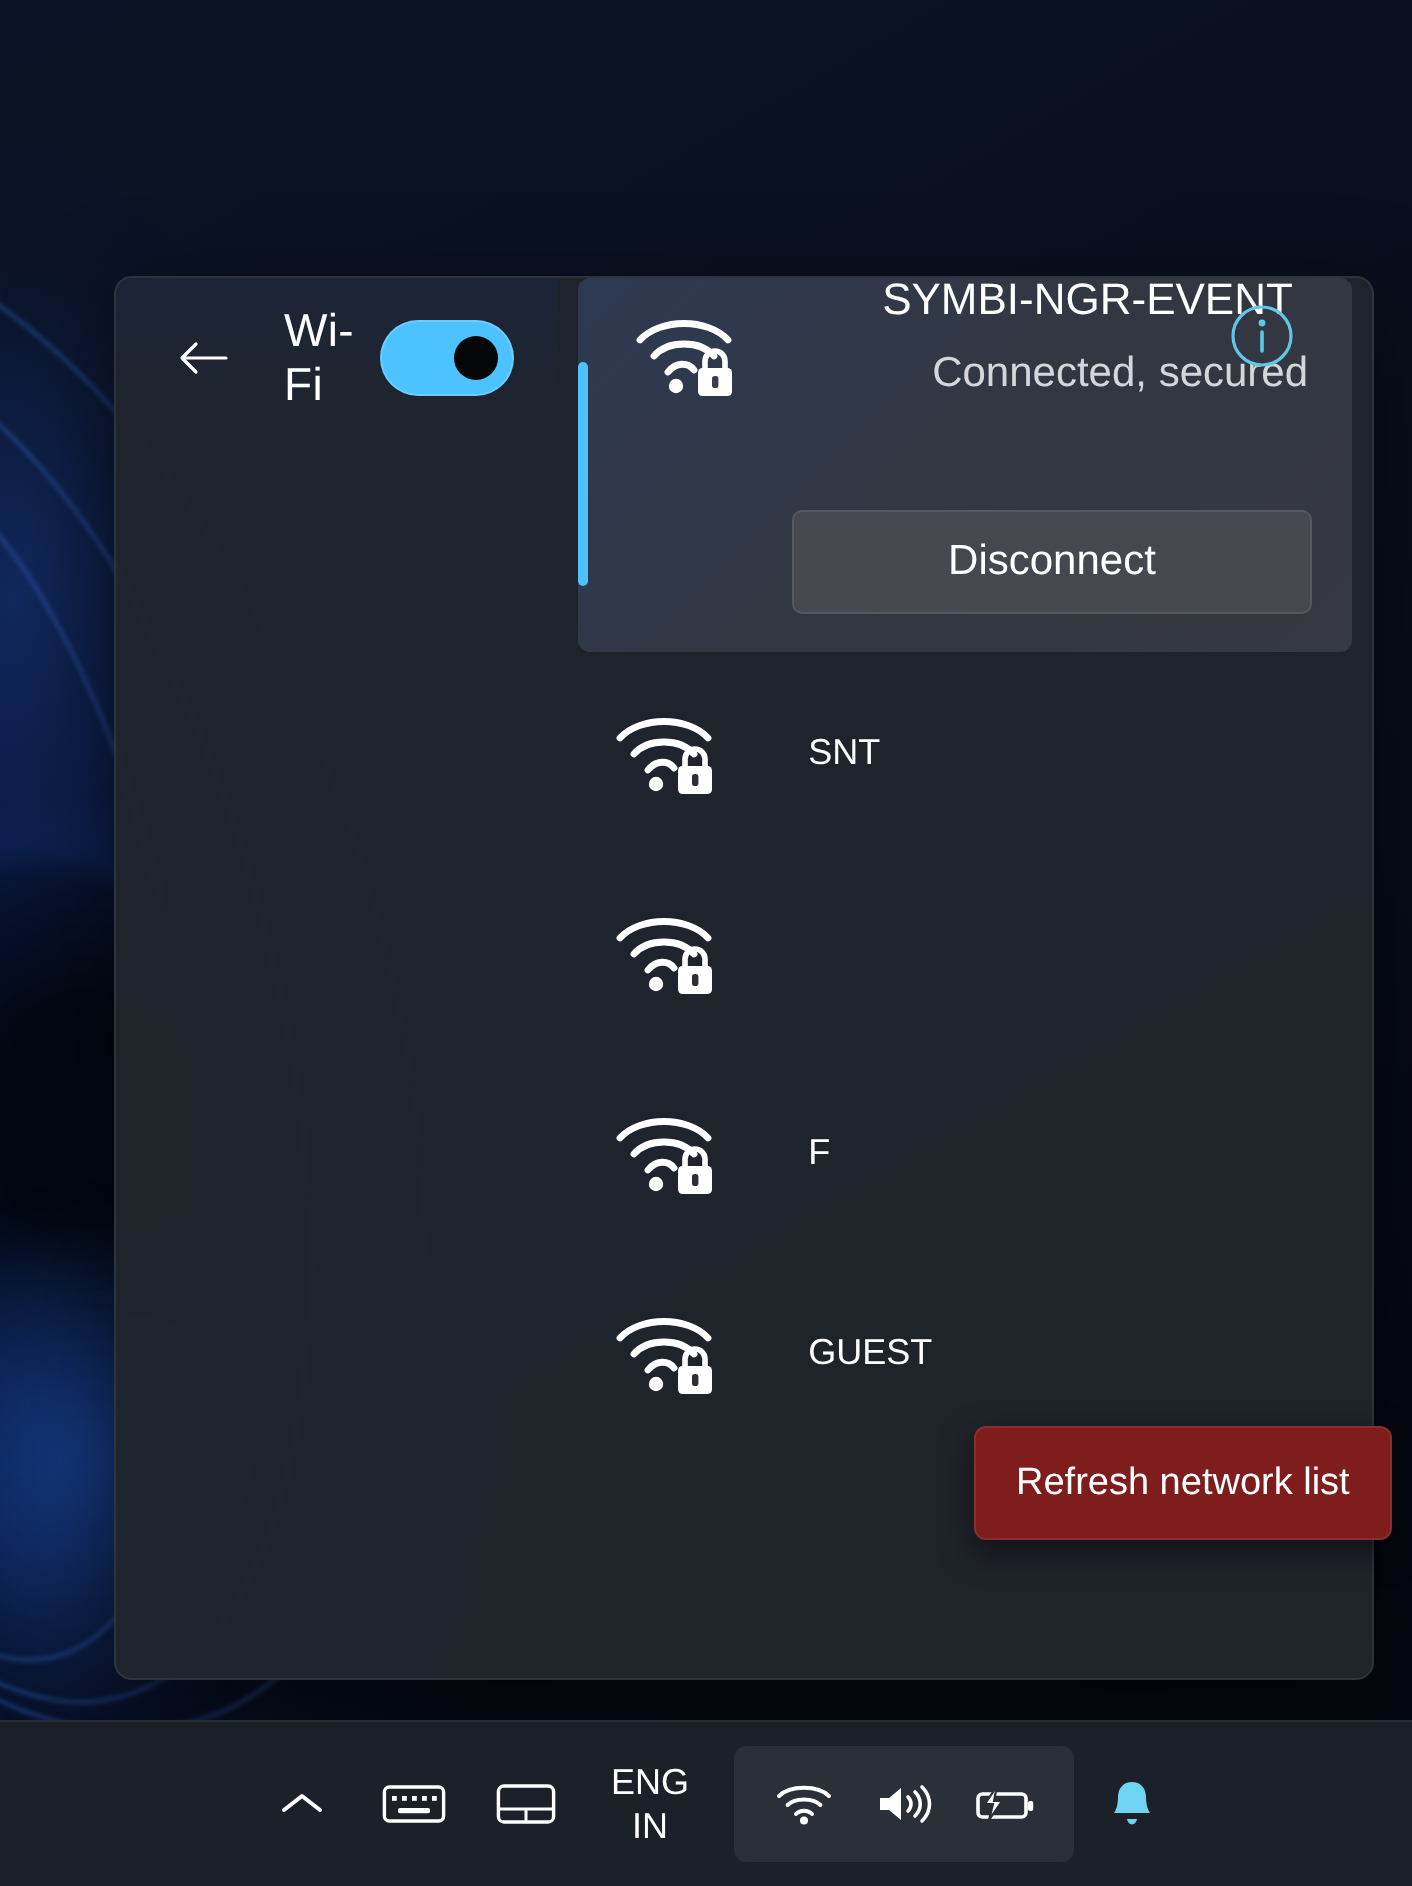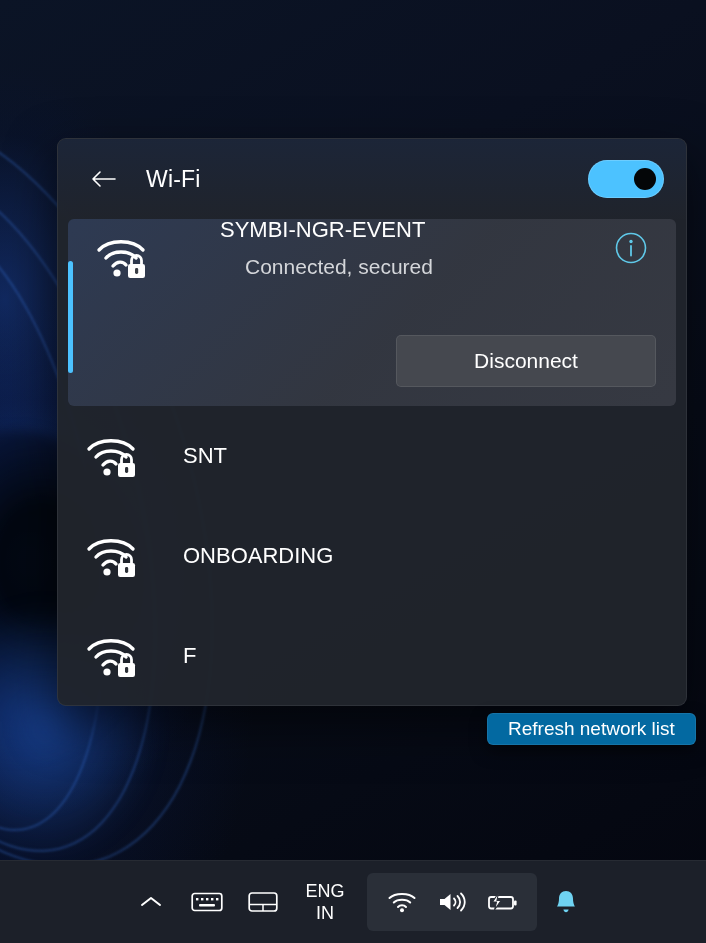--- a/index.html
+++ b/index.html
@@ -41,27 +41,27 @@
   .glow{
     position:absolute; left:-70px; top:600px;
     width:230px; height:260px; border-radius:50%;
     background:radial-gradient(ellipse at 50% 50%, rgba(40,110,230,.42) 0%, rgba(0,0,0,0) 70%);
     filter:blur(10px);
   }
 
   
   #wifi-panel{
     position:absolute; left:57px; top:138px;
-    width:630px; height:568px;
+    width:630px; height:702px;
     background:rgba(32,36,44,.96);
     border:1px solid rgba(255,255,255,.07);
     border-radius:9px;
     box-shadow:0 18px 50px rgba(0,0,0,.55);
     overflow:hidden;
-    display:flex; flex-direction:column;
+    display:flex; 
   }
 
   
   .panel-header{
     height:80px; flex:0 0 80px;
     display:flex; align-items:center;
     padding:0 22px 0 28px;
     background:linear-gradient(180deg,rgba(27,38,60,.75) 0%, rgba(32,36,44,.55) 100%);
   }
   .back-arrow{
@@ -140,21 +140,21 @@
   .net-row{
     position:relative;
     height:100px;
     display:flex; align-items:center;
     padding-left:27px;
     cursor:pointer;
   }
   .net-row .row-icon{ width:58px; height:52px; flex:0 0 58px; }
   .net-row .row-name{
     margin-left:40px;
-    color:#ffffff; font-size:22px; font-weight:400;
+    color:#ffffff; font-size:18px; font-weight:400;
     white-space:nowrap;
     position:relative;
   }
   
   .redact{
     display:inline-block;
     color:transparent;
     position:relative;
   }
 
@@ -175,24 +175,24 @@
     width:64px; height:64px;
     border-radius:6px;
     background:#3b3f47;
     display:flex; align-items:center; justify-content:center;
     cursor:pointer;
   }
 
   
   #tooltip{
     position:absolute; left:487px; top:713px;
-    height:32px;
+    height:57px;
     padding:0 20px;
     display:flex; align-items:center;
-    background:#0369a1;
+    background:#7f1d1d;
     border:1px solid rgba(255,255,255,.08);
     border-radius:6px;
     color:#ffffff; font-size:19px;
     white-space:nowrap;
     box-shadow:0 6px 16px rgba(0,0,0,.5);
     z-index:30;
   }
 
   
   #taskbar{
@@ -311,21 +311,20 @@
         <svg width="58" height="52" viewBox="0 0 58 52" fill="none">
           <path d="M4 19 C14 8, 38 8, 48 19" stroke="#ffffff" stroke-width="3.4" stroke-linecap="round"></path>
           <path d="M11 27 C18 19, 34 19, 41 27" stroke="#ffffff" stroke-width="3.4" stroke-linecap="round"></path>
           <path d="M18 35 C22 30, 28 30, 31 34" stroke="#ffffff" stroke-width="3.4" stroke-linecap="round"></path>
           <circle cx="22" cy="42" r="3.6" fill="#ffffff"></circle>
           <rect x="33" y="33" width="17" height="14" rx="2.2" fill="#ffffff"></rect>
           <path d="M36.5 33 V29.5 A5 5 0 0 1 46.5 29.5 V33" stroke="#ffffff" stroke-width="2.8" fill="none"></path>
           <rect x="40" y="37" width="3.2" height="6" rx="1.4" fill="#2b2f36"></rect>
         </svg>
       </div>
-      <div class="row-name"><span></span><span class="redact"></span><span>ONBOARDING</span></div>
     </div>
 
     <div class="net-row">
       <div class="row-icon">
         <svg width="58" height="52" viewBox="0 0 58 52" fill="none">
           <path d="M4 19 C14 8, 38 8, 48 19" stroke="#ffffff" stroke-width="3.4" stroke-linecap="round"></path>
           <path d="M11 27 C18 19, 34 19, 41 27" stroke="#ffffff" stroke-width="3.4" stroke-linecap="round"></path>
           <path d="M18 35 C22 30, 28 30, 31 34" stroke="#ffffff" stroke-width="3.4" stroke-linecap="round"></path>
           <circle cx="22" cy="42" r="3.6" fill="#ffffff"></circle>
           <rect x="33" y="33" width="17" height="14" rx="2.2" fill="#ffffff"></rect>

